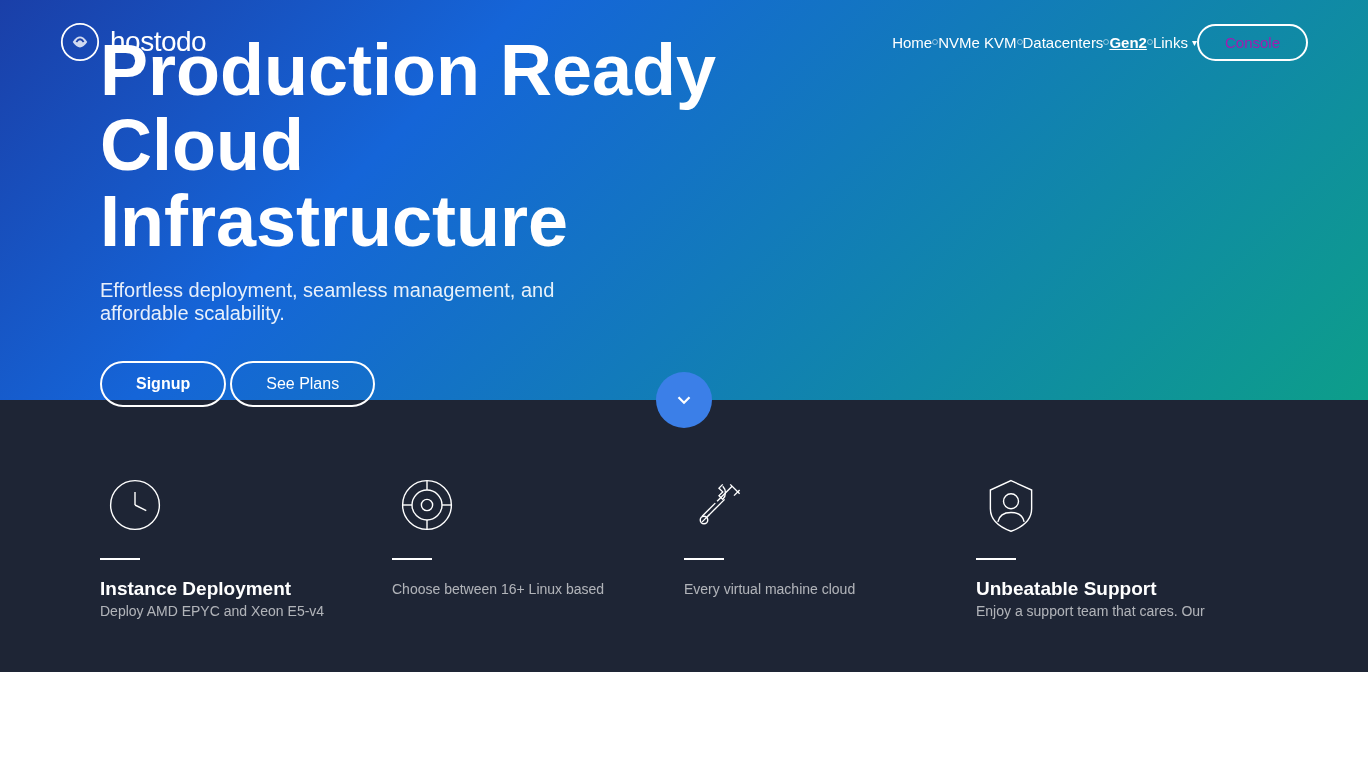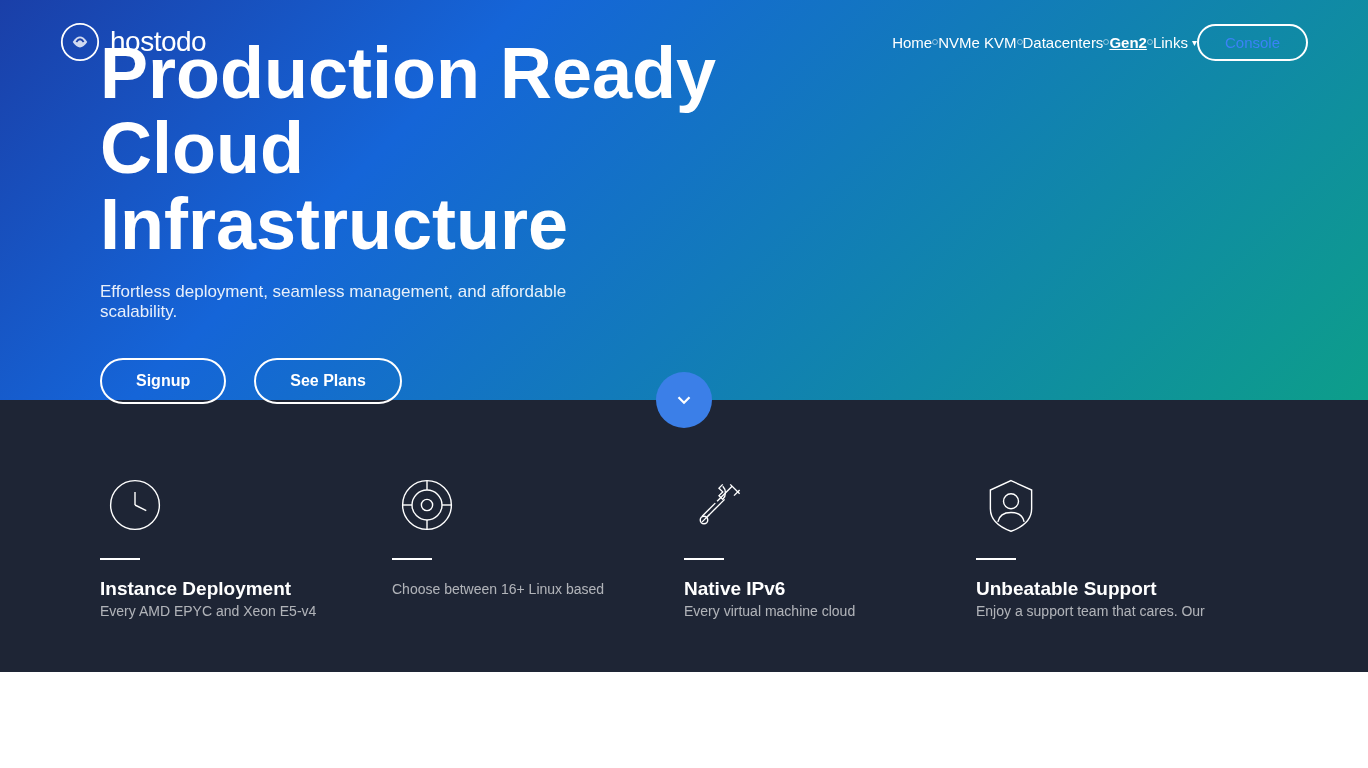--- a/index.html
+++ b/index.html
@@ -83,21 +83,21 @@
     }
 
     .nav-dropdown .chevron {
       font-size: 10px;
     }
 
     .console-btn {
       border: 2px solid #fff;
       border-radius: 50px;
       padding: 8px 26px;
-      color: #3b82f6;
+      color: #a21caf;
       background: transparent;
       font-size: 15px;
       cursor: pointer;
       font-weight: 500;
     }
 
     
     .hero {
       width: 100%;
       height: 400px;
@@ -113,28 +113,28 @@
       color: #fff;
       font-size: 72px;
       font-weight: 900;
       line-height: 1.05;
       max-width: 750px;
       margin-top: 40px;
     }
 
     .hero-sub {
       color: rgba(255,255,255,0.9);
-      font-size: 17px;
+      font-size: 20px;
       margin-top: 20px;
       max-width: 520px;
     }
 
     .hero-buttons {
       display: flex;
-      gap: 28px;
+      gap: 4px;
       margin-top: 36px;
       align-items: center;
     }
 
     .btn-signup {
       border: 2px solid #fff;
       border-radius: 50px;
       padding: 12px 34px;
       color: #fff;
       background: transparent;
@@ -143,21 +143,21 @@
       cursor: pointer;
     }
 
     .btn-plans {
       border: 2px solid #fff;
       border-radius: 50px;
       padding: 12px 34px;
       color: #fff;
       background: transparent;
       font-size: 16px;
-      font-weight: 700;
+      font-weight: 400;
       cursor: pointer;
     }
 
     
     .scroll-down-wrapper {
       display: flex;
       justify-content: center;
       position: relative;
       height: 0;
     }
@@ -310,21 +310,21 @@
   <div class="feature-item">
     <div class="feature-icon">
       <svg viewBox="0 0 64 64" fill="none" stroke="white" stroke-width="2" xmlns="http://www.w3.org/2000/svg">
         <circle cx="32" cy="32" r="26"></circle>
         <line x1="32" y1="18" x2="32" y2="32"></line>
         <line x1="32" y1="32" x2="44" y2="38"></line>
       </svg>
     </div>
     <div class="feature-divider"></div>
     <div class="feature-title">Instance Deployment</div>
-    <div class="feature-desc">Every AMD EPYC and Xeon E5-v4</div>
+    <div class="feature-desc">Deploy AMD EPYC and Xeon E5-v4</div>
   </div>
 
   <div class="feature-item">
     <div class="feature-icon">
       <svg viewBox="0 0 64 64" fill="none" stroke="white" stroke-width="2" xmlns="http://www.w3.org/2000/svg">
         <circle cx="32" cy="32" r="26"></circle>
         <circle cx="32" cy="32" r="16"></circle>
         <circle cx="32" cy="32" r="6"></circle>
         <line x1="32" y1="6" x2="32" y2="16"></line>
         <line x1="58" y1="32" x2="48" y2="32"></line>
@@ -345,21 +345,20 @@
         <line x1="14" y1="50" x2="22" y2="42"></line>
         <circle cx="16" cy="48" r="4"></circle>
 
         <line x1="46" y1="12" x2="30" y2="28"></line>
         <line x1="28" y1="30" x2="14" y2="44"></line>
         <line x1="44" y1="10" x2="54" y2="20"></line>
         <line x1="54" y1="16" x2="48" y2="22"></line>
       </svg>
     </div>
     <div class="feature-divider"></div>
-    <div class="feature-title">Native IPv6</div>
     <div class="feature-desc">Every virtual machine cloud</div>
   </div>
 
   <div class="feature-item">
     <div class="feature-icon">
       <svg viewBox="0 0 64 64" fill="none" stroke="white" stroke-width="2" xmlns="http://www.w3.org/2000/svg">
         <path d="M32 6 L54 16 L54 36 Q54 52 32 60 Q10 52 10 36 L10 16 Z"></path>
         <circle cx="32" cy="28" r="8"></circle>
         <path d="M18 50 Q20 40 32 40 Q44 40 46 50"></path>
       </svg>

